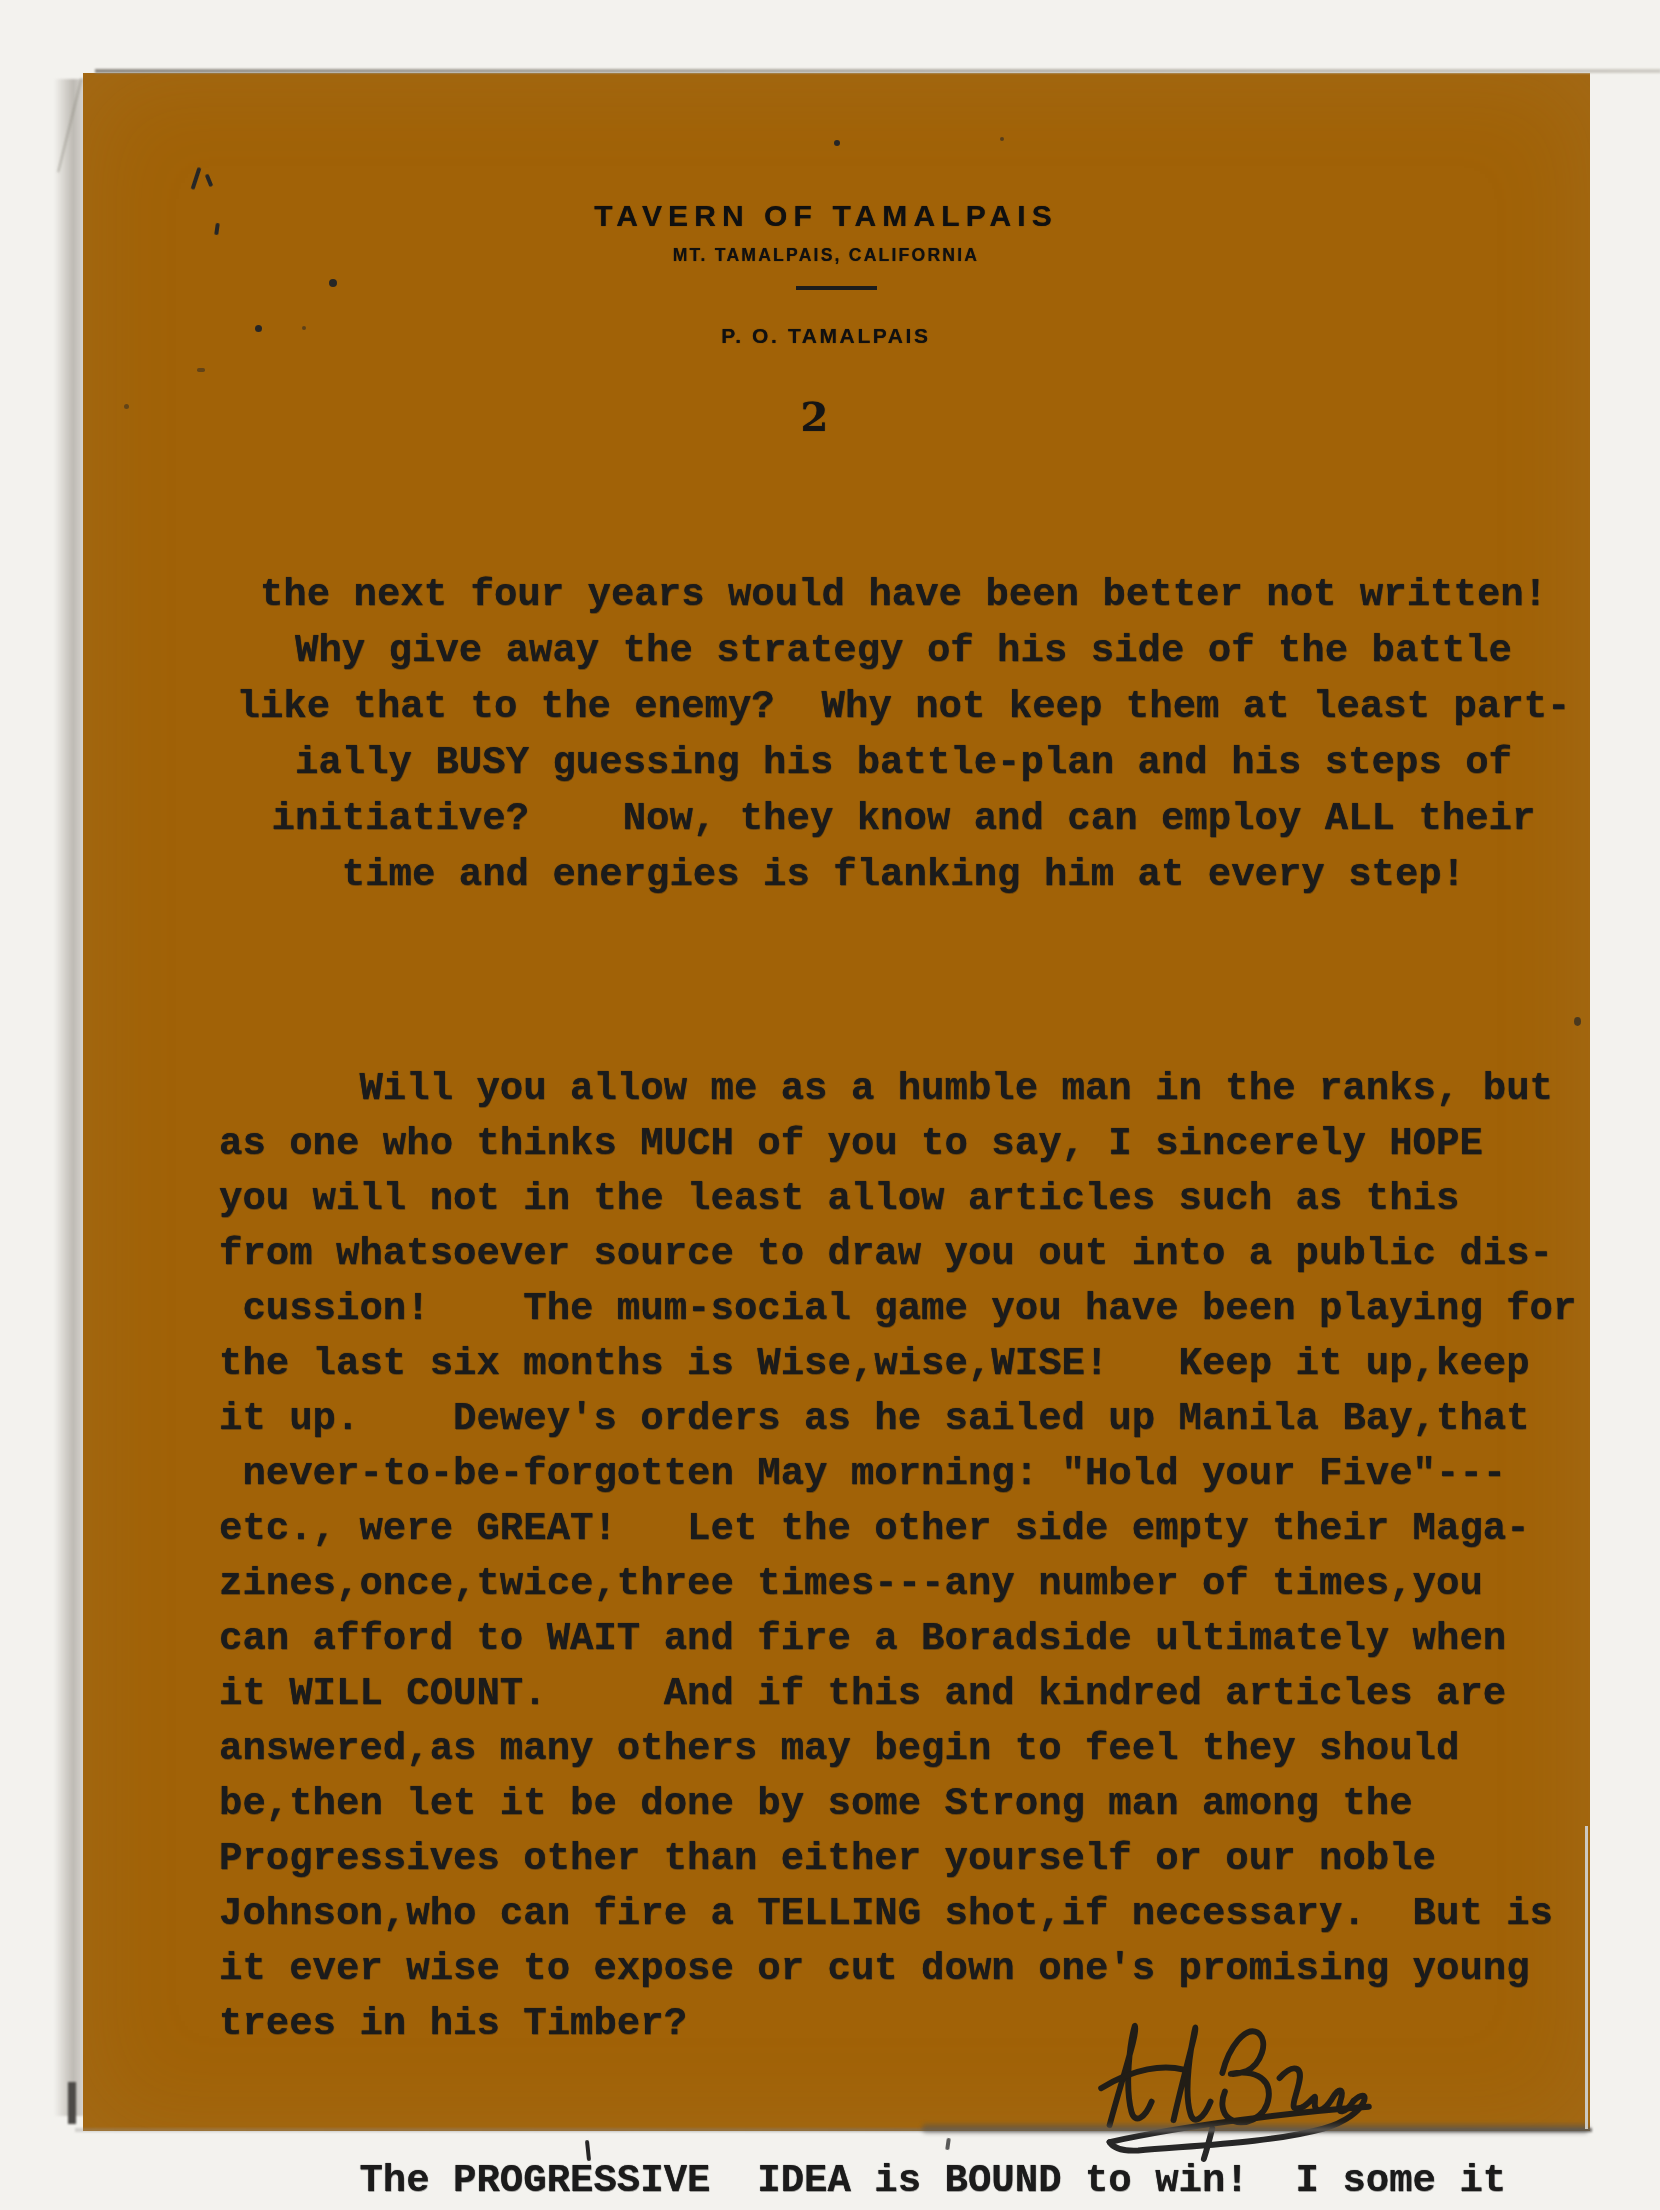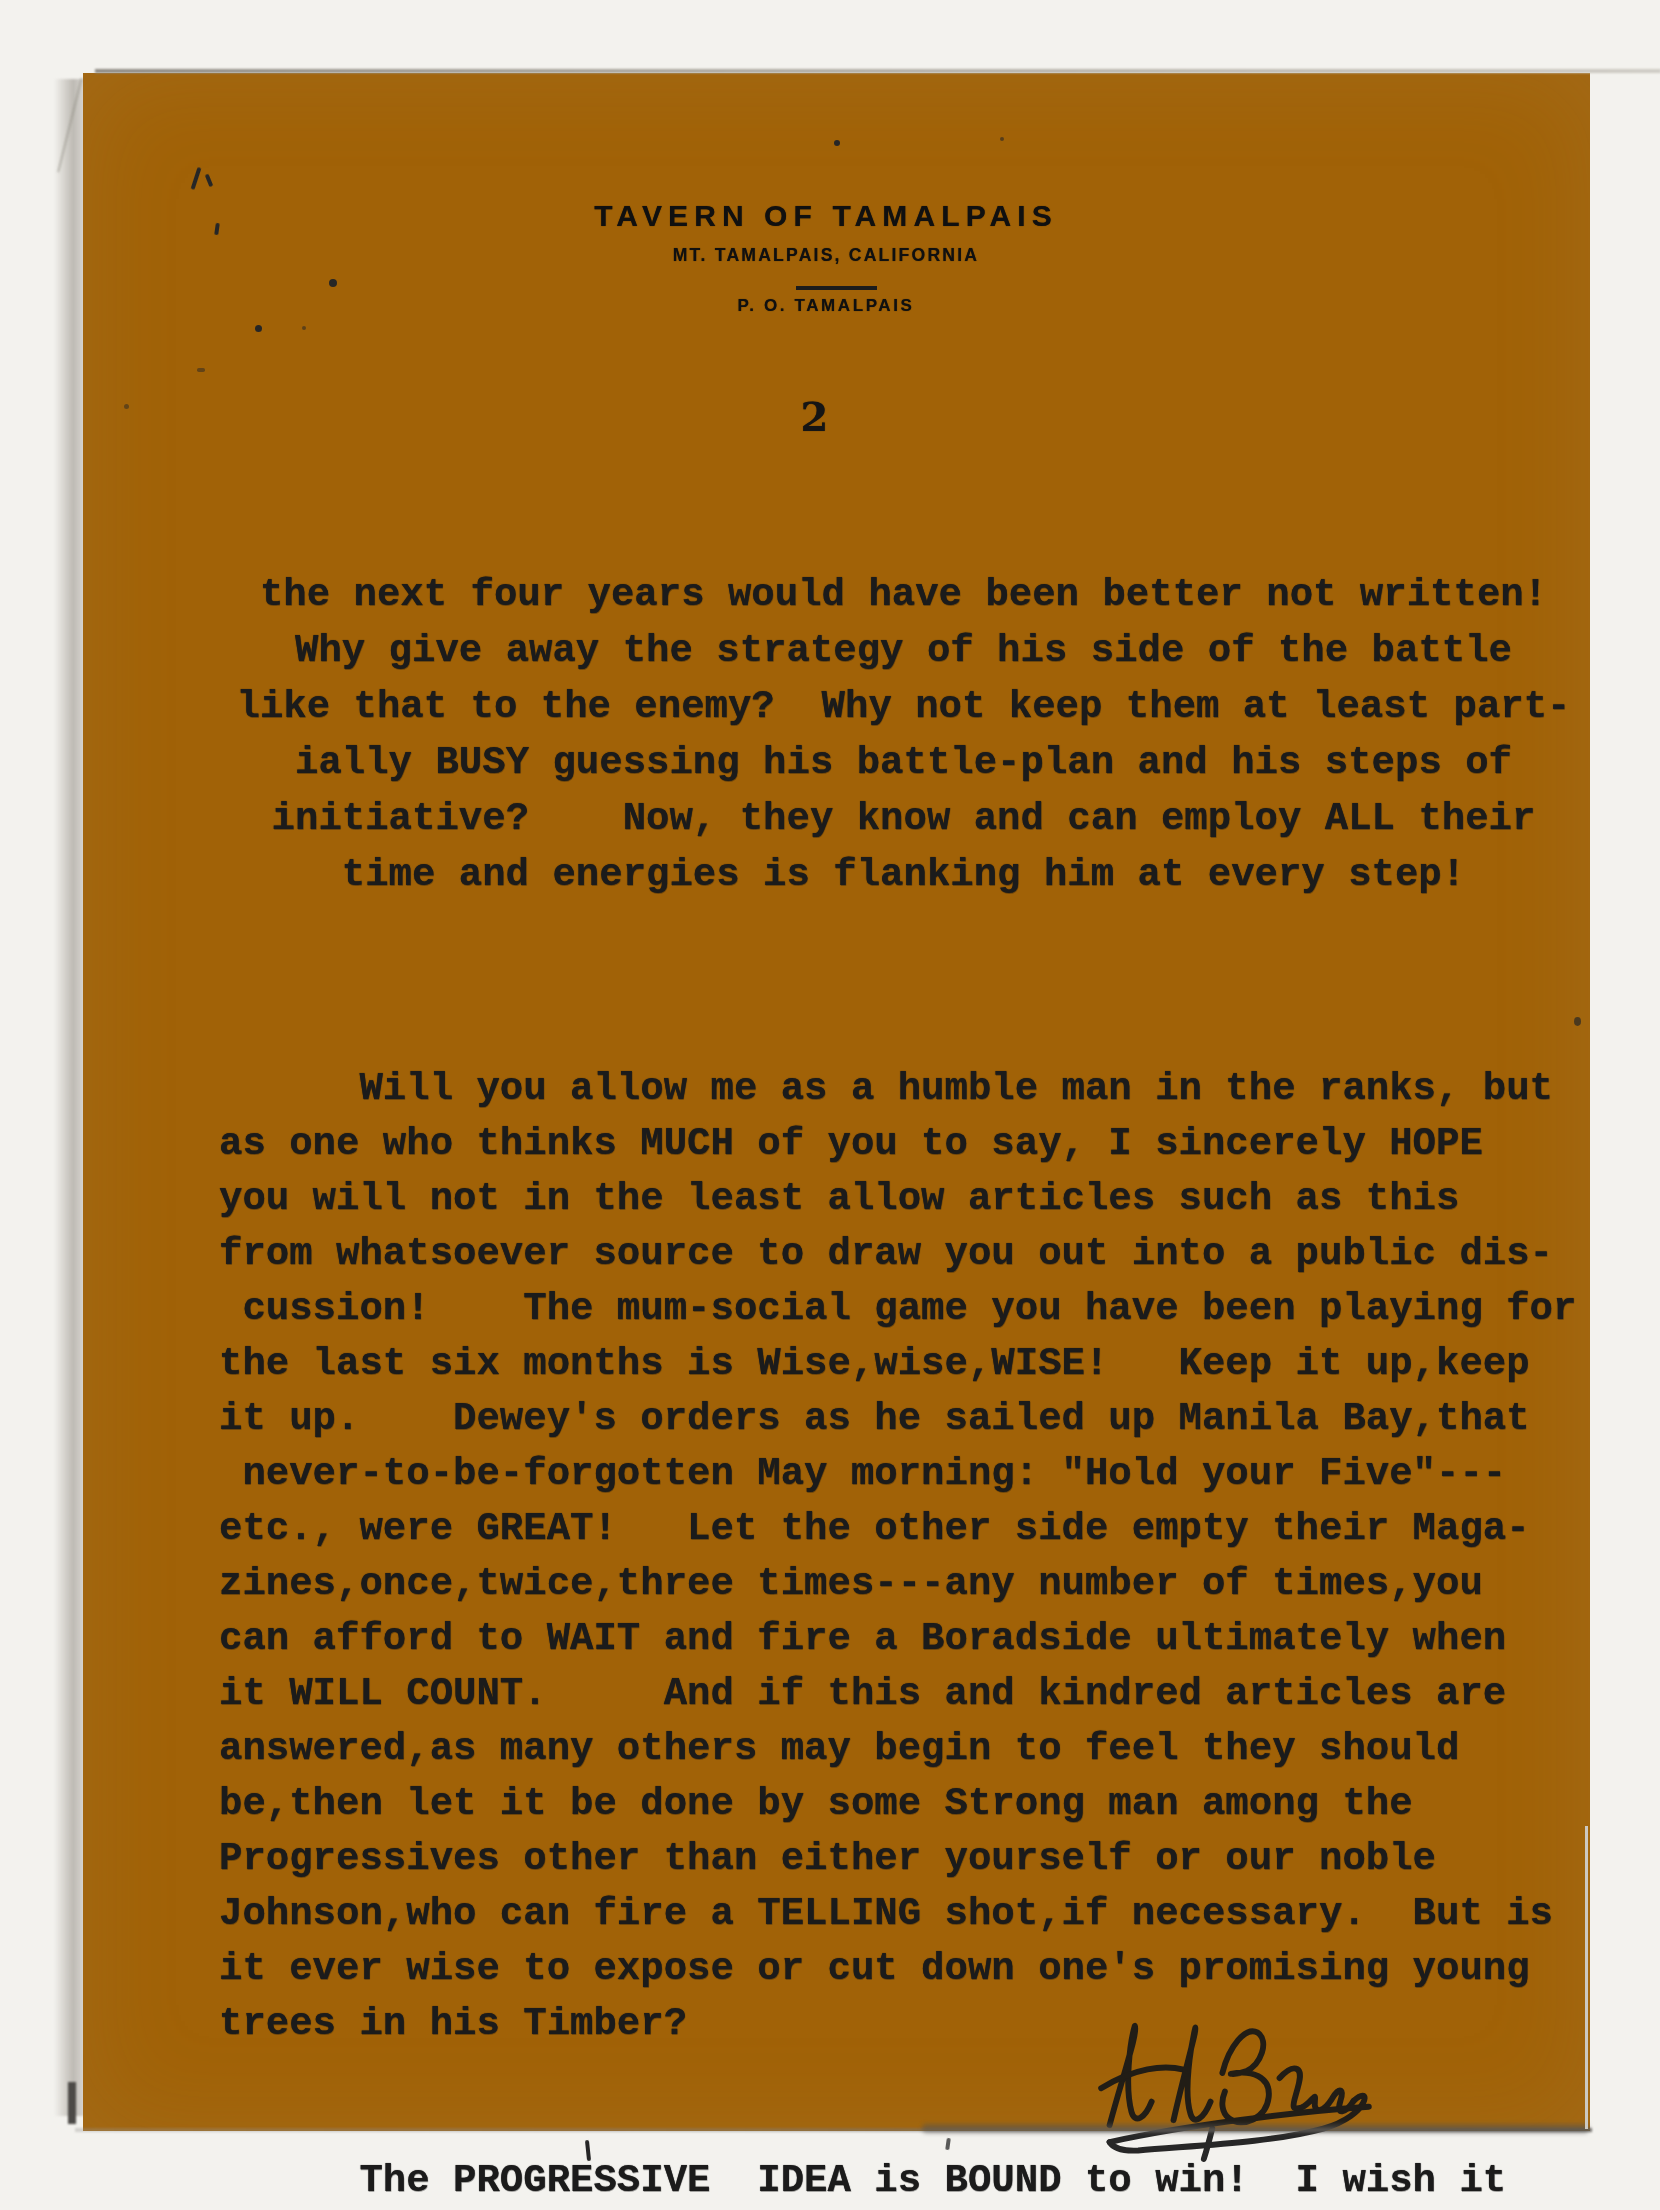--- a/index.html
+++ b/index.html
@@ -61,23 +61,23 @@
     margin-top:12.3px;
     font-family:Liberation Sans, sans-serif;
     font-weight:800;font-size:17.6px;letter-spacing:2.2px;
     text-shadow:0 0 0.9px rgba(10,10,10,.7);
   }
   .lh-rule{
     margin:19.3px auto 0 auto;width:81px;height:4.4px;background:#1c1c1c;
     transform:translateX(10.5px);filter:blur(0.4px);
   }
   .lh-po{
-    margin-top:6px;
+    margin-top:34px;
     font-family:"Liberation Sans","DejaVu Sans",sans-serif;
-    font-weight:800;font-size:17px;letter-spacing:2.6px;
+    font-weight:800;font-size:21px;letter-spacing:2.6px;
     text-shadow:0 0 0.9px rgba(10,10,10,.7);
   }
   .pagenum{
     position:absolute;left:0;top:320px;width:1507px;text-align:center;
     transform:translateX(-22px);
     font-family:"DejaVu Serif","Liberation Serif",serif;
     font-weight:700;font-size:40px;color:#151515;
     text-shadow:0 0 0.9px rgba(10,10,10,.7);
   }
   
@@ -116,21 +116,21 @@
       <div class="lh-loc">MT. TAMALPAIS, CALIFORNIA</div>
       <div class="lh-rule"></div>
       <div class="lh-po">P. O. TAMALPAIS</div>
     </div>
 
     <div class="pagenum">2</div>
 
     <div class="typed">
       <div class="para para1"><div class="tline">the next four years would have been better not written!</div><div class="tline">Why give away the strategy of his side of the battle</div><div class="tline">like that to the enemy?  Why not keep them at least part-</div><div class="tline">ially BUSY guessing his battle-plan and his steps of</div><div class="tline">initiative?    Now, they know and can employ ALL their</div><div class="tline">time and energies is flanking him at every step!</div></div>
       <div class="para para2"><div class="tline">      Will you allow me as a humble man in the ranks, but</div><div class="tline">as one who thinks MUCH of you to say, I sincerely HOPE</div><div class="tline">you will not in the least allow articles such as this</div><div class="tline">from whatsoever source to draw you out into a public dis-</div><div class="tline"> cussion!    The mum-social game you have been playing for</div><div class="tline">the last six months is Wise,wise,WISE!   Keep it up,keep</div><div class="tline">it up.    Dewey's orders as he sailed up Manila Bay,that</div><div class="tline"> never-to-be-forgotten May morning: "Hold your Five"---</div><div class="tline">etc., were GREAT!   Let the other side empty their Maga-</div><div class="tline">zines,once,twice,three times---any number of times,you</div><div class="tline">can afford to WAIT and fire a Boradside ultimately when</div><div class="tline">it WILL COUNT.     And if this and kindred articles are</div><div class="tline">answered,as many others may begin to feel they should</div><div class="tline">be,then let it be done by some Strong man among the</div><div class="tline">Progressives other than either yourself or our noble</div><div class="tline">Johnson,who can fire a TELLING shot,if necessary.  But is</div><div class="tline">it ever wise to expose or cut down one's promising young</div><div class="tline">trees in his Timber?</div></div>
-      <div class="para para3"><div class="tline">      The PROGRESSIVE  IDEA is BOUND to win!  I wish it</div></div>
+      <div class="para para3"><div class="tline">      The PROGRESSIVE  IDEA is BOUND to win!  I some it</div></div>
       
     </div>
 
   </div>
 
   <svg class="signature" viewBox="0 0 360 226" fill="none" stroke="#181818" stroke-width="7" stroke-linecap="round" stroke-linejoin="round" opacity="0.93">
     <path d="M28,178 C44,118 62,68 58,60 C52,80 46,132 54,162 C58,177 70,170 78,150"></path>
     <path d="M18,134 C58,110 92,106 116,112"></path>
     <path d="M104,172 C118,110 132,64 130,62 C124,86 116,138 124,164 C128,179 140,170 148,150"></path>
     <path d="M162,116 C170,84 190,60 204,68 C218,78 208,106 190,114 C180,118 174,117 172,117 C196,112 220,120 217,145 C214,170 186,182 170,170 C161,163 160,150 165,138"></path>

